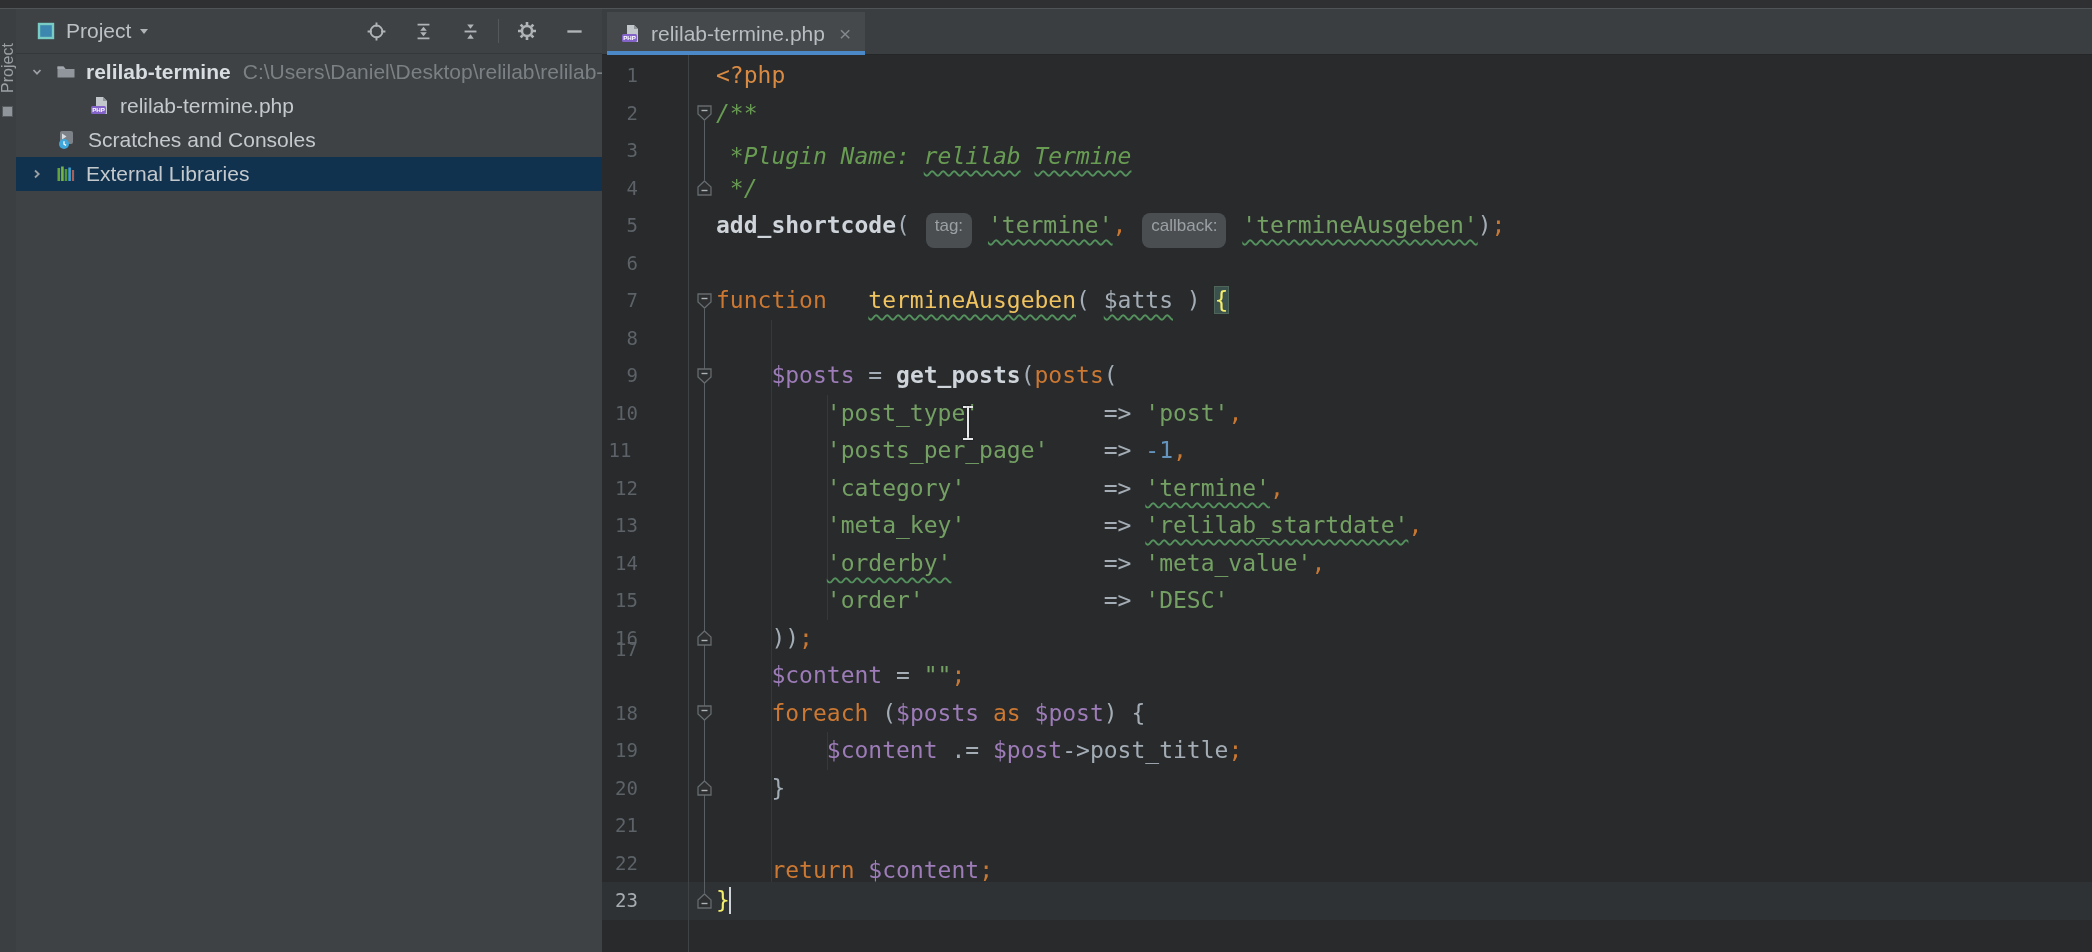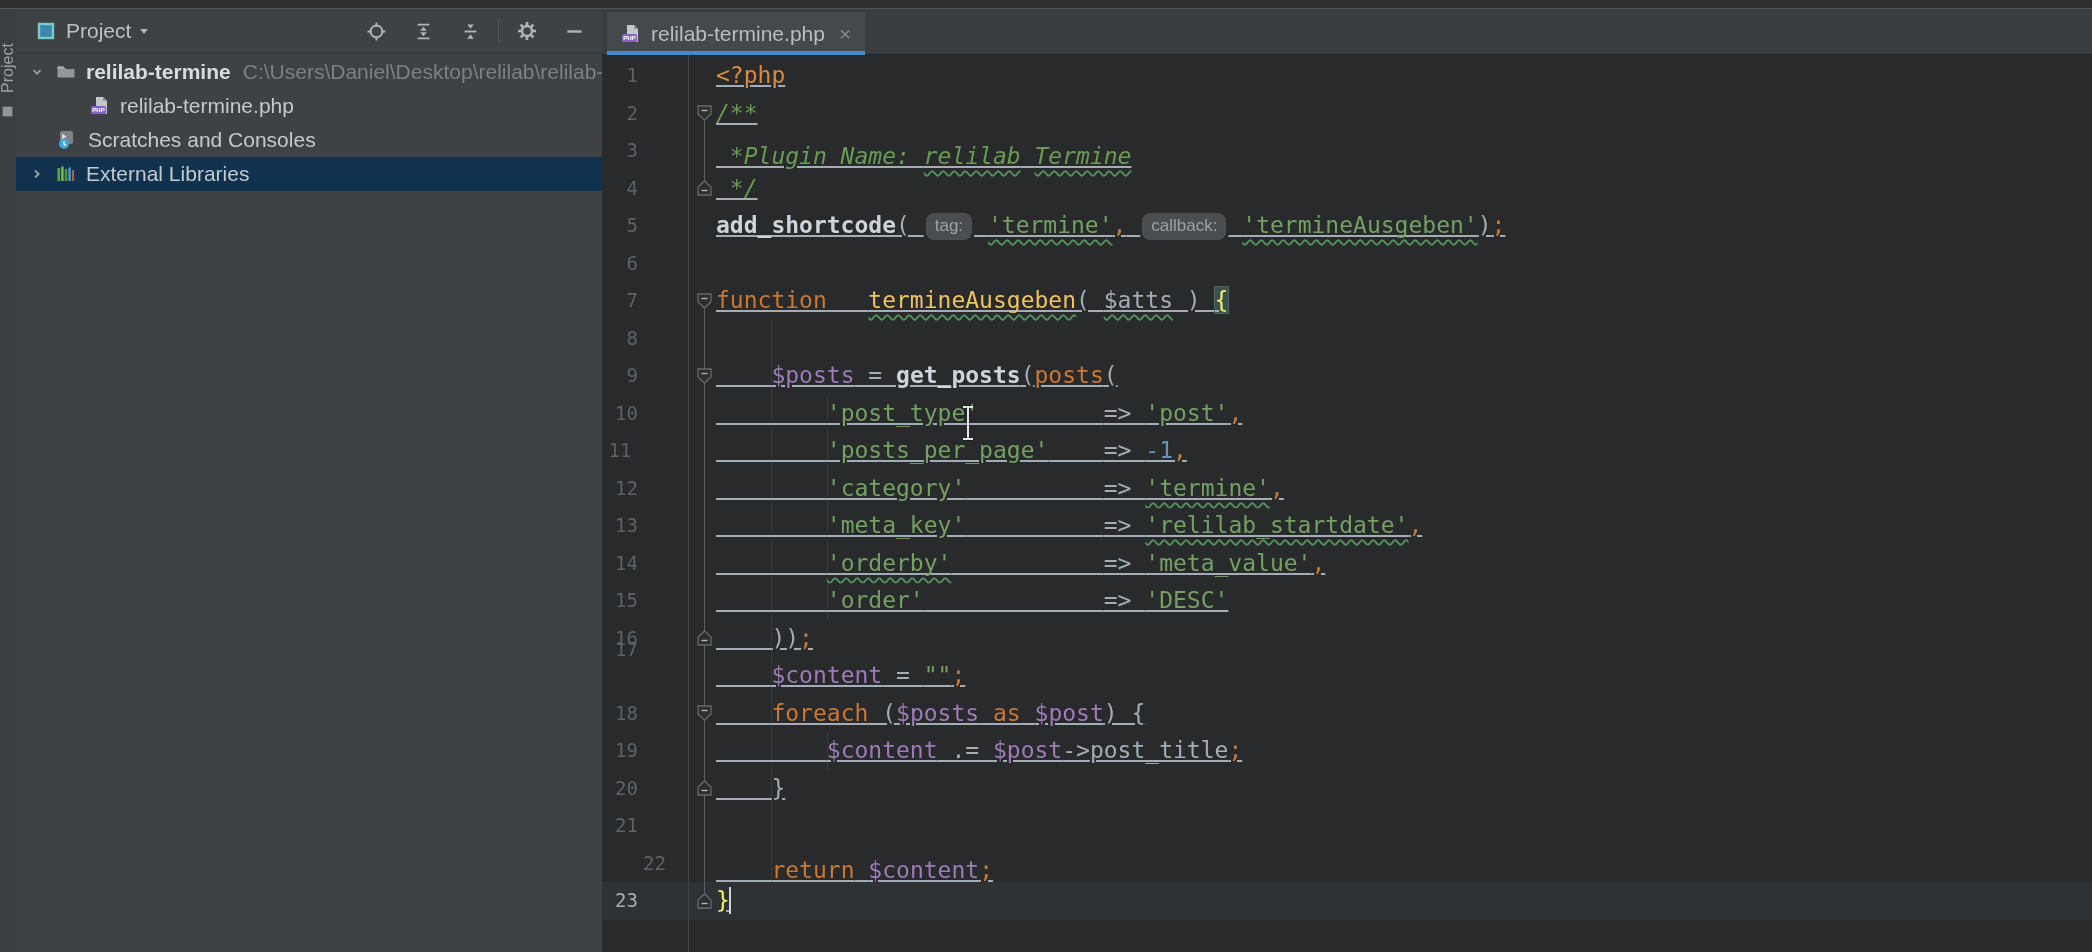--- a/index.html
+++ b/index.html
@@ -43,42 +43,42 @@
   .tab-label{font-size:21px;color:var(--tab-fg,#b8bdc1);}
   .tab-close{font-size:21px;color:var(--close-fg,#83888c);margin-left:4px;line-height:1;}
   
   .editor{position:absolute;left:602px;top:55px;width:1490px;height:897px;background:var(--editor-bg,#282a2c);overflow:hidden;}
   .gutter-sep{position:absolute;left:86px;top:0;width:1px;height:100%;background:var(--gutter-sep,#3f4346);}
   .cur-line{position:absolute;left:0;width:100%;height:38px;background:var(--current-line-bg,#2f3235);}
   .lnum{position:absolute;left:0;width:36px;height:37.5px;line-height:37.5px;text-align:right;
         font-family:"DejaVu Sans Mono",monospace;font-size:19px;color:var(--gutter-fg,#5c6267);}
   .lnum.active{color:var(--gutter-fg-active,#a6adb2);}
   .cline{position:absolute;left:114px;height:37.5px;line-height:37.5px;white-space:pre;
-         font-family:"DejaVu Sans Mono",monospace;font-size:23px;color:var(--pln,#a4adb5);text-decoration:underline;}
+         font-family:"DejaVu Sans Mono",monospace;font-size:23px;color:var(--pln,#a4adb5);}
   .guide{position:absolute;width:1px;background:var(--guide,#36393c);}
   .stem{position:absolute;width:1px;background:var(--stem,#5a5f63);}
   .fold{position:absolute;width:15px;height:16px;}
   .caret{position:absolute;width:2px;height:27px;background:var(--caret,#ced3d7);}
   
   .tk-php{color:var(--php,#d98a43);}
   .tk-kw{color:var(--kw,#cc7832);}
   .tk-str{color:var(--str,#74a163);}
   .tk-cmt{color:var(--cmt,#699c53);font-style:italic;}
   .tk-var{color:var(--varc,#9d7cb8);}
   .tk-num{color:var(--numc,#6493bd);}
   .tk-fn{color:var(--fn,#efc35f);}
   .tk-call{color:var(--call,#ced4da);font-weight:bold;}
   .tk-pln{color:var(--pln,#a4adb5);}
   .tk-comma{color:var(--comma,#c87832);}
   .tk-bmo{color:var(--brace-fg,#f3ee6a);background:var(--brace-bg,#3b514d);outline:1px solid #4d6659;}
   .tk-bmc{color:var(--brace-fg,#f3ee6a);}
   .wv{text-decoration-line:underline;text-decoration-style:wavy;text-decoration-color:var(--wave,#54915d);
       text-decoration-thickness:1.5px;text-underline-offset:6px;text-decoration-skip-ink:none;}
   .hint{display:inline-block;font-family:"Liberation Sans",sans-serif;font-size:17px;line-height:1;
-        padding:4px 9px 6px;border-radius:8px;background:var(--hint-bg,#4a4e51);color:var(--hint-fg,#9aa0a4);
+        padding:4px 9px 14px;border-radius:8px;background:var(--hint-bg,#4a4e51);color:var(--hint-fg,#9aa0a4);
         vertical-align:2px;margin:0 2px;}
   
   .ibeam{position:absolute;width:12px;height:34px;}
   .ibeam .v{position:absolute;left:5px;top:0;width:2px;height:34px;background:#e6e8ea;box-shadow:0 0 1.5px rgba(0,0,0,.8);}
   .ibeam .h{position:absolute;width:10px;height:2px;left:1px;background:#e6e8ea;box-shadow:0 0 1.5px rgba(0,0,0,.8);}
   .ibeam .h.top{top:0;} .ibeam .h.bot{bottom:0;}
   svg{display:block;}
 </style>
 </head>
 <body>
@@ -245,21 +245,21 @@
         <div class="lnum" style="top: 414.5px;">12</div>
         <div class="lnum" style="top: 452px;">13</div>
         <div class="lnum" style="top: 489.5px;">14</div>
         <div class="lnum" style="top: 527px;">15</div>
         <div class="lnum" style="top: 564.5px;">16</div>
         <div class="lnum" style="top: 576px;">17</div>
         <div class="lnum" style="top: 639.5px;">18</div>
         <div class="lnum" style="top: 677px;">19</div>
         <div class="lnum" style="top: 714.5px;">20</div>
         <div class="lnum" style="top: 752px;">21</div>
-        <div class="lnum" style="top: 789.5px; padding-left: 28px;">22</div>
+        <div class="lnum" style="top: 789.5px;">22</div>
         <div class="lnum active" style="top: 827px;">23</div>
       </div>
     <div id="code">
         <div class="cline" style="top: 2px;"><span class="tk-php">&lt;?php</span></div>
         <div class="cline" style="top: 39.5px;"><span class="tk-cmt">/**</span></div>
         <div class="cline" style="top: 83px;"><span class="tk-cmt"> *Plugin Name: </span><span class="tk-cmt wv">relilab</span><span class="tk-cmt"> </span><span class="tk-cmt wv">Termine</span></div>
         <div class="cline" style="top: 114.5px;"><span class="tk-cmt"> */</span></div>
         <div class="cline" style="top: 152px;"><span class="tk-call">add_shortcode</span><span class="tk-pln">( </span><span class="hint">tag:</span><span class="tk-pln"> </span><span class="tk-str wv">'termine'</span><span class="tk-comma">,</span><span class="tk-pln"> </span><span class="hint">callback:</span><span class="tk-pln"> </span><span class="tk-str wv">'termineAusgeben'</span><span class="tk-pln">)</span><span class="tk-comma">;</span></div>
         <div class="cline" style="top: 189.5px;"></div>
         <div class="cline" style="top: 227px;"><span class="tk-kw">function</span><span class="tk-pln">   </span><span class="tk-fn wv">termineAusgeben</span><span class="tk-pln">( </span><span class="tk-pln wv">$atts</span><span class="tk-pln"> ) </span><span class="tk-bmo">{</span></div>

